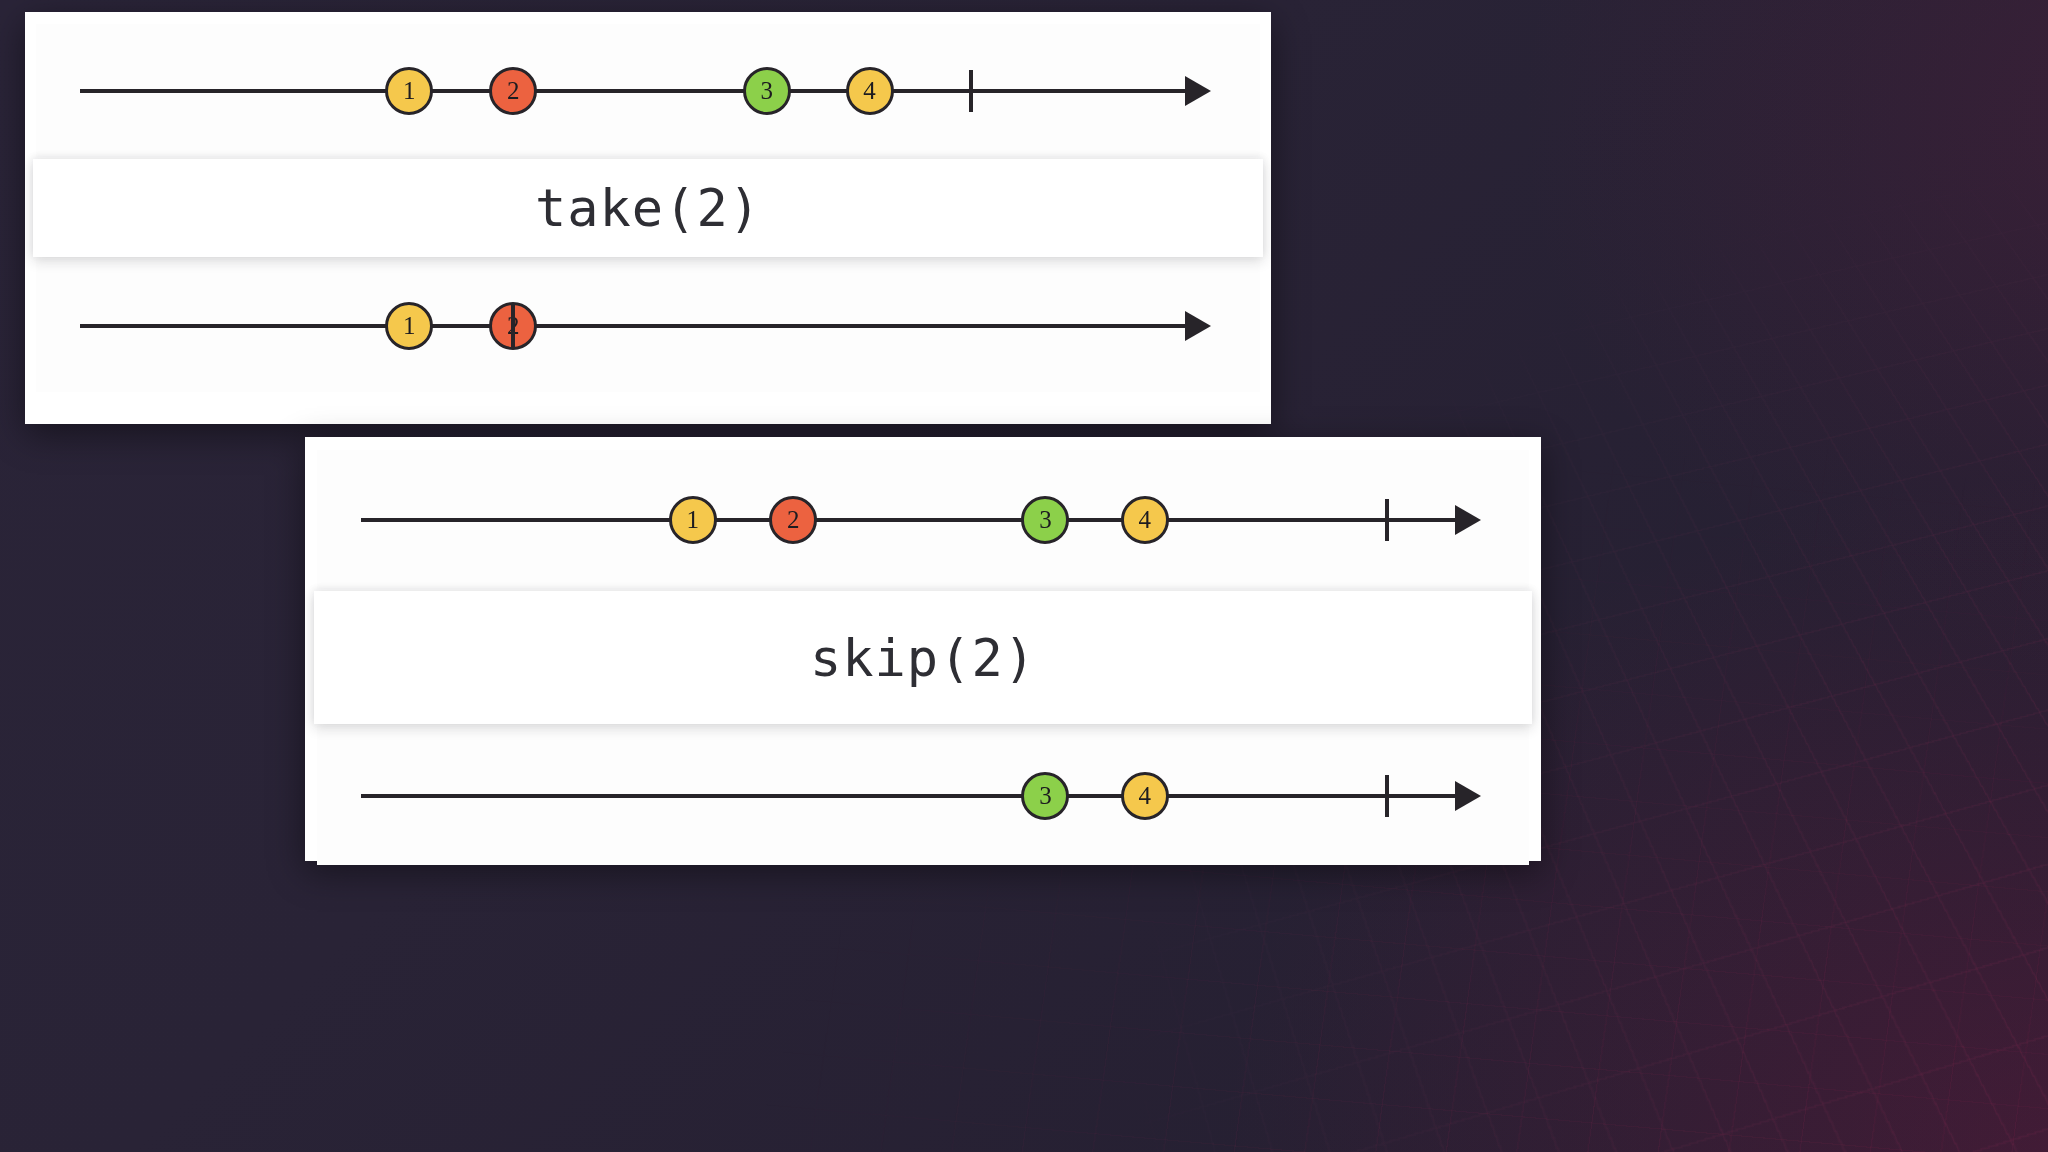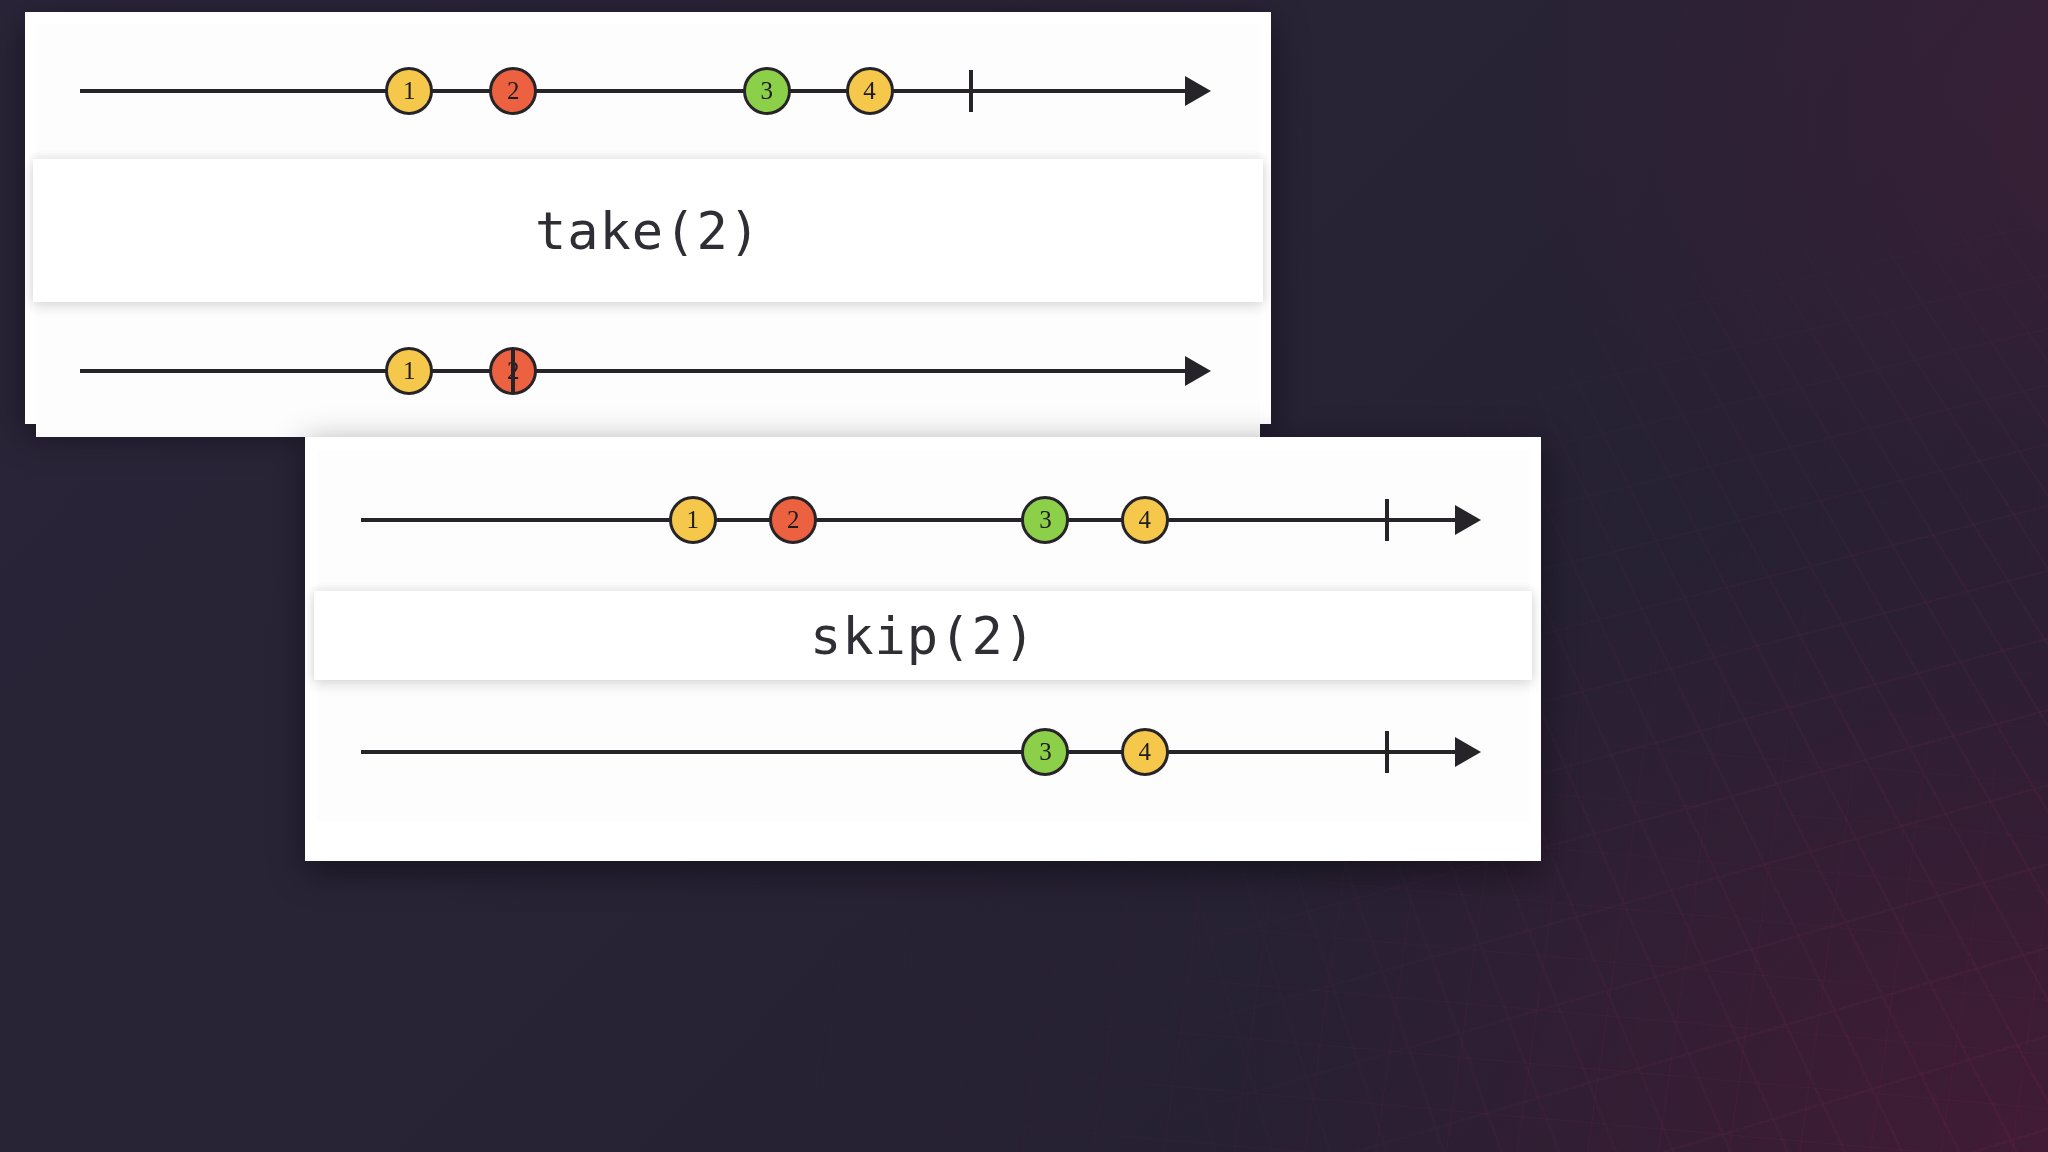--- a/index.html
+++ b/index.html
@@ -66,23 +66,23 @@
   }
   .panel-operator {
     background: #ffffff;
     box-shadow: 0 4px 12px rgba(30,30,40,0.16), 0 -2px 8px rgba(30,30,40,0.07);
     z-index: 3;
     display: flex;
     align-items: center;
     justify-content: center;
   }
   #card-take .panel-stream  { height: 133px; }
-  #card-take .panel-operator{ height: 143px; margin: 2px -3px; }
+  #card-take .panel-operator{ height: 98px; margin: 2px -3px; }
   #card-skip .panel-stream  { height: 139px; }
-  #card-skip .panel-operator{ height: 89px; margin: 2px -3px; }
+  #card-skip .panel-operator{ height: 133px; margin: 2px -3px; }
 
   .operator-label {
     font-family: "DejaVu Sans Mono", "Liberation Mono", monospace;
     font-size: 52px;
     letter-spacing: 1px;
     color: #2e2e34;
     line-height: 1;
     user-select: none;
   }
 

